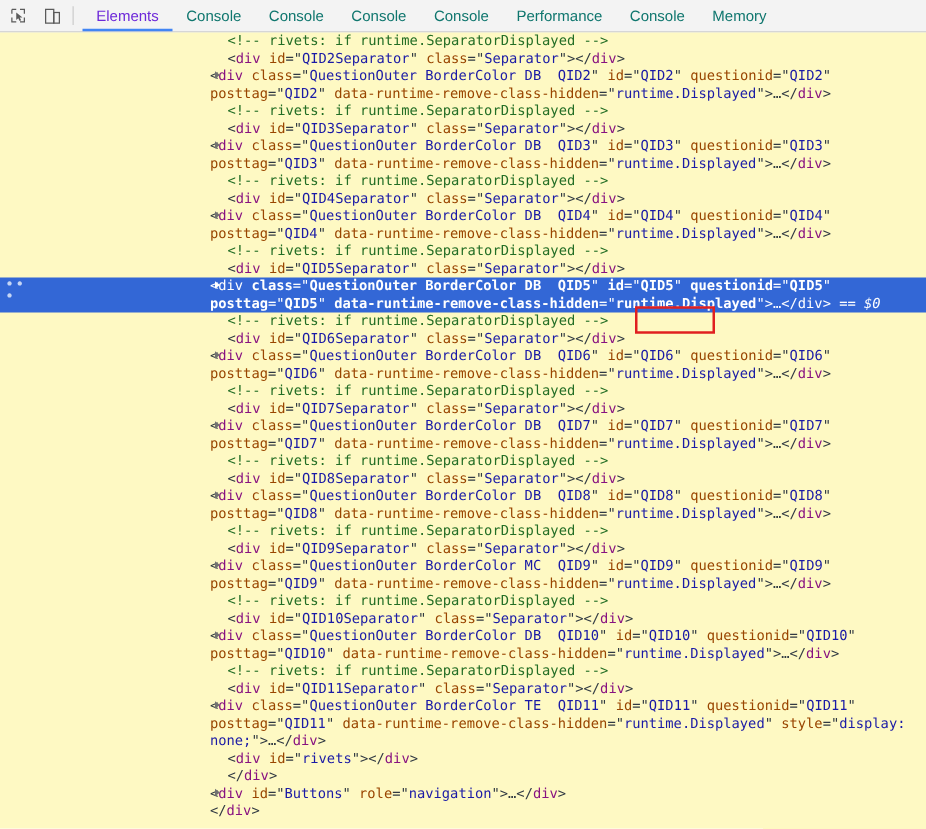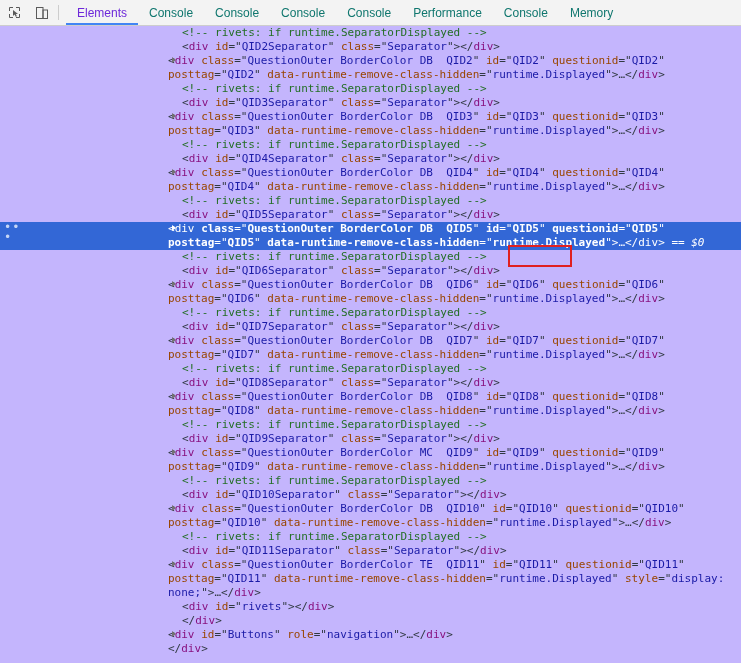--- a/index.html
+++ b/index.html
@@ -65,21 +65,21 @@
     left: 0; right: 0; bottom: 0;
     height: 2px;
     background: #4285f4;
   }
 
   
   #dom-tree {
     position: relative;
     width: 741px;
     height: 637px;
-    background: #c4b5fd;
+    background: #fef9c3;
     overflow: hidden;
     font-family: "DejaVu Sans Mono", monospace;
     font-size: 11px;
     line-height: 14px;
     color: #303942;
     padding-top: 0;
     box-sizing: border-box;
   }
   .dom-row {
     position: relative;

